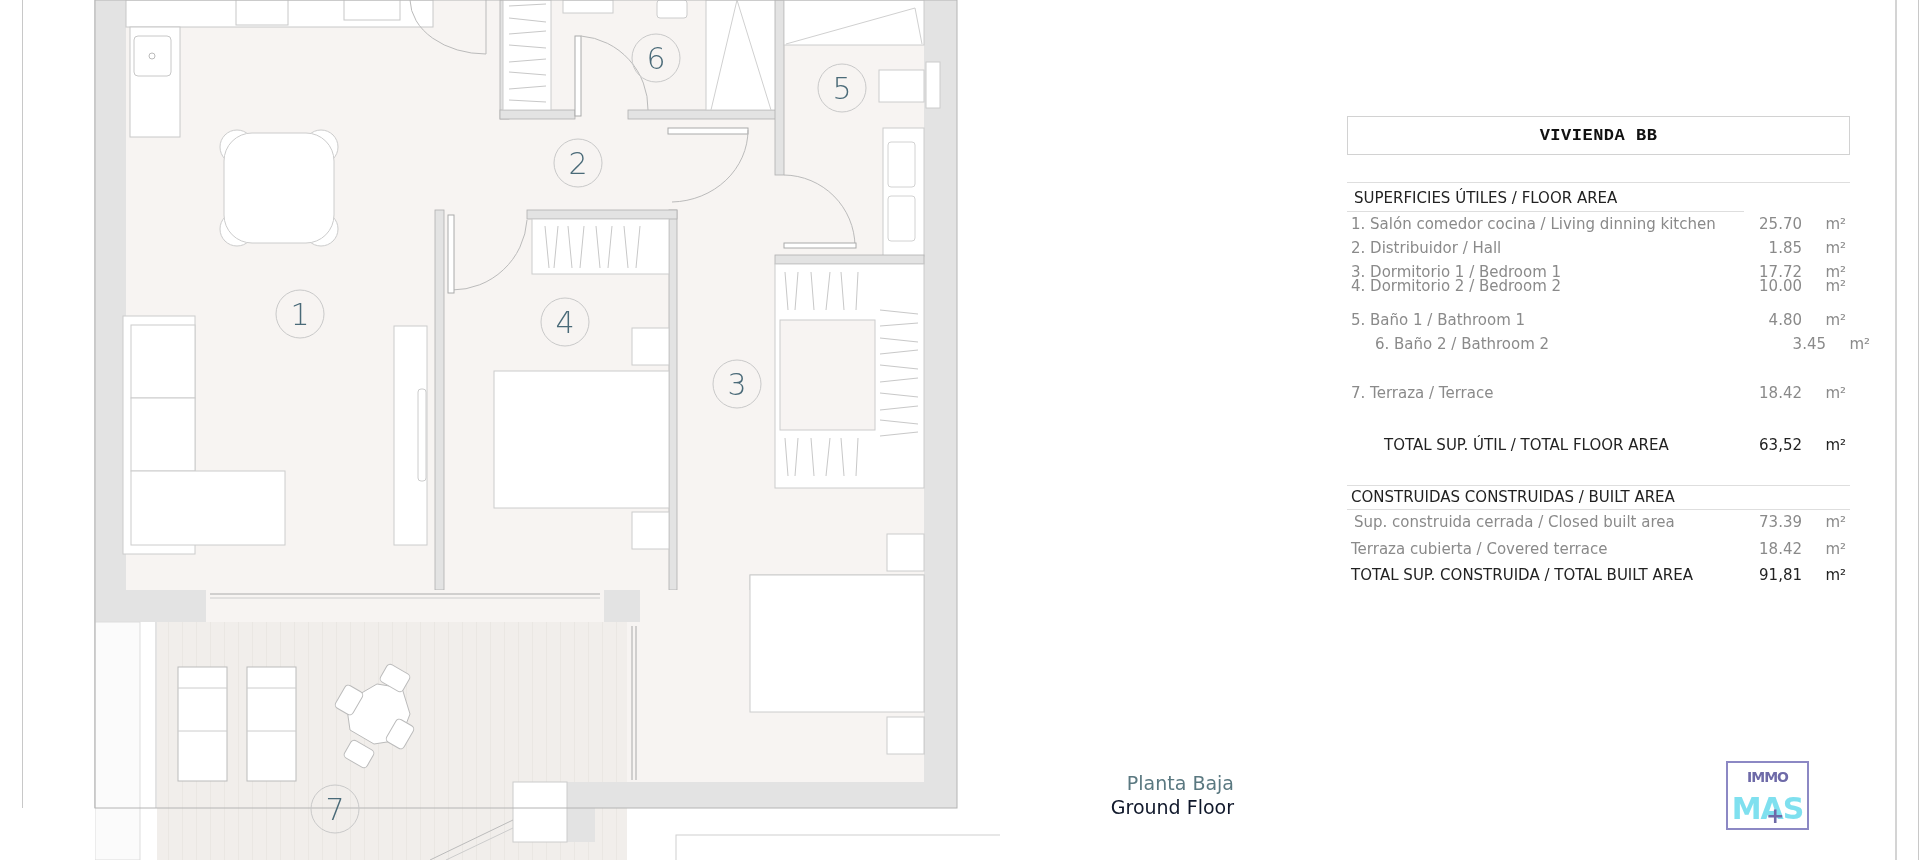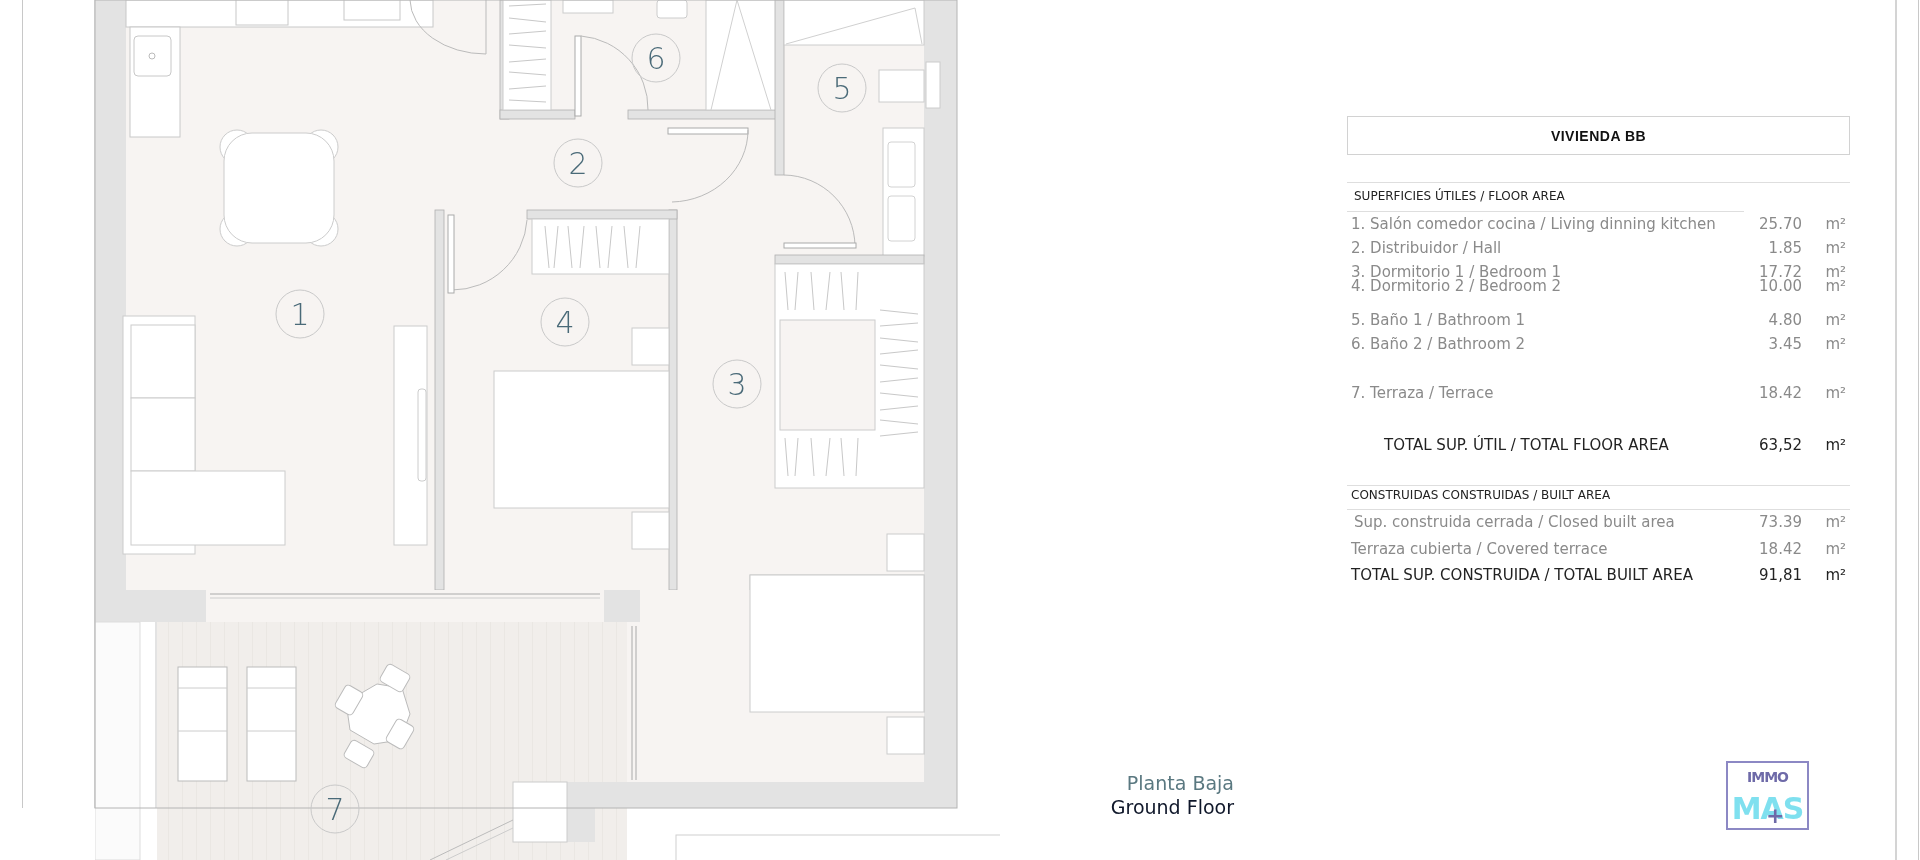--- a/index.html
+++ b/index.html
@@ -6,28 +6,28 @@
   body{width:1920px;height:860px;position:relative;overflow:hidden;font-family:"DejaVu Sans","Liberation Sans",sans-serif;}
   .page-border-left{position:absolute;left:22px;top:0;width:1px;height:860px;background:#c8c8c8;}
   .page-border-right1{position:absolute;left:1895px;top:0;width:2px;height:860px;background:#d4d4d4;}
   .page-border-right2{position:absolute;left:1918px;top:0;width:1px;height:860px;background:#c8c8c8;}
   svg.plan{position:absolute;left:0;top:0;}
   .room-label{font-family:"DejaVu Sans",sans-serif;font-size:30px;fill:#4a6a78;text-anchor:middle;dominant-baseline:central;font-weight:300;}
 
   
   .table-wrap{position:absolute;left:1347px;top:116px;width:503px;}
   .title-box{position:absolute;left:0;top:0;width:501px;height:37px;border:1px solid #d2d2d2;display:flex;align-items:center;justify-content:center;}
-  .title-box span{font-family:Liberation Sans, sans-serif;font-weight:bold;font-size:14px;color:#111;letter-spacing:0.5px;}
+  .title-box span{font-family:Liberation Mono, monospace;font-weight:bold;font-size:17px;color:#111;letter-spacing:0.5px;}
   .section-rule{position:absolute;height:1px;background:#dedede;}
   .row{position:absolute;left:0;width:503px;height:20px;font-size:15px;color:#8a8a8a;}
   .row .lbl{position:absolute;left:4px;top:0;white-space:nowrap;}
   .row .val{position:absolute;right:48px;top:0;text-align:right;}
   .row .unit{position:absolute;right:4px;top:0;}
   .row.dark{color:#222;}
-  .section-title{position:absolute;left:7px;font-size:12px;color:#222;white-space:nowrap;}
+  .section-title{position:absolute;left:7px;font-size:15px;color:#222;white-space:nowrap;}
 
   .floor-label{position:absolute;right:686px;top:771px;text-align:right;font-size:19px;line-height:24px;}
   .floor-label .es{color:#5a7880;}
   .floor-label .en{color:#0f172a;}
 
   .logo{position:absolute;left:1726px;top:761px;width:83px;height:69px;border:2px solid #8c88c4;box-sizing:border-box;background:#fff;}
   .logo .l1{position:absolute;left:0;top:6px;width:100%;text-align:center;font-size:14px;color:#6e6aa8;font-weight:bold;letter-spacing:-1px;}
   .logo .l2{position:absolute;left:0;top:28px;width:100%;text-align:center;font-size:30px;color:#7fe0ef;font-weight:bold;letter-spacing:-1px;}
   .logo .plus{position:absolute;left:38px;top:40px;font-size:22px;color:#6e6aa8;font-weight:bold;}
 </style>
@@ -290,21 +290,21 @@
   <div class="row" style="top:161px;">
     <span class="lbl">4. Dormitorio 2 / Bedroom 2</span>
     <span class="val">10.00</span>
     <span class="unit">m²</span>
   </div>
   <div class="row" style="top:195px;">
     <span class="lbl">5. Baño 1 / Bathroom 1</span>
     <span class="val">4.80</span>
     <span class="unit">m²</span>
   </div>
-  <div class="row" style="top:219px;">
+  <div class="row" style="top:219px;margin-left:24px;">
     <span class="lbl">6. Baño 2 / Bathroom 2</span>
     <span class="val">3.45</span>
     <span class="unit">m²</span>
   </div>
   <div class="row" style="top:268px;">
     <span class="lbl">7. Terraza / Terrace</span>
     <span class="val">18.42</span>
     <span class="unit">m²</span>
   </div>
 

